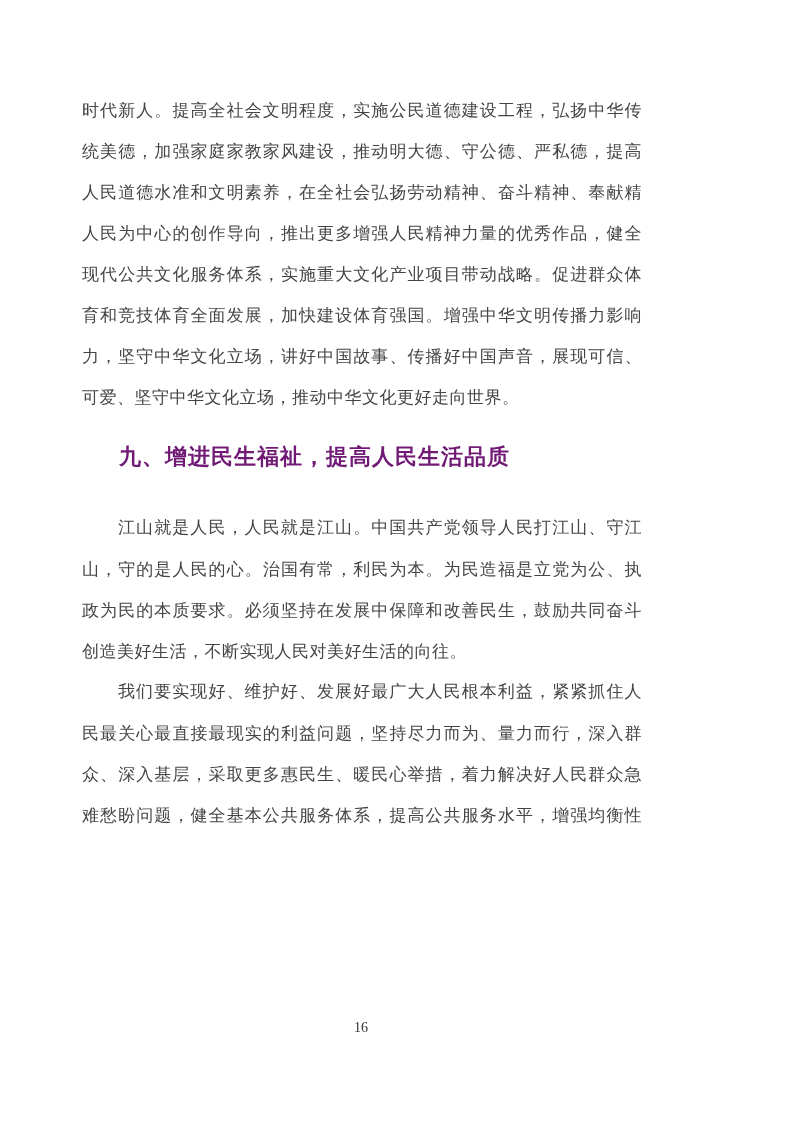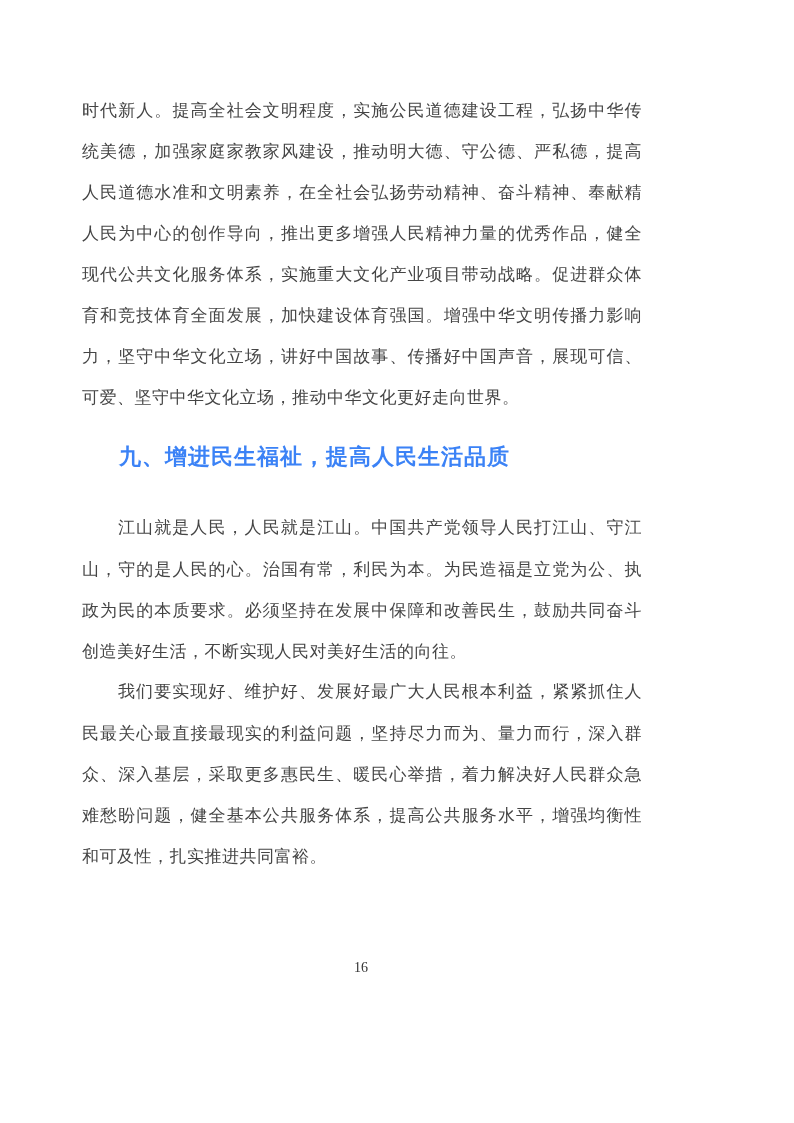--- a/index.html
+++ b/index.html
@@ -34,29 +34,29 @@
   .line.natural {
     text-align-last: left;
   }
   .line.indent {
     padding-left: 36px;
     font-family: Liberation Mono, monospace;
   }
   .section-heading {
     font-size: 22px;
     font-weight: bold;
-    color: #3b82f6;
+    color: #701a75;
     line-height: 34px;
     margin: 22px 0 34px 37px;
     letter-spacing: 1px;
   }
   .page-number {
     position: absolute;
     left: 0;
-    top: 960px;
+    top: 1020px;
     width: 722px;
     text-align: center;
     font-family: "Liberation Serif", "DejaVu Serif", serif;
     font-size: 14px;
     color: #333333;
   }
 </style>
 </head>
 <body>
 
@@ -77,17 +77,16 @@
         <div class="line indent">江山就是人民，人民就是江山。中国共产党领导人民打江山、守江</div>
         <div class="line">山，守的是人民的心。治国有常，利民为本。为民造福是立党为公、执</div>
         <div class="line">政为民的本质要求。必须坚持在发展中保障和改善民生，鼓励共同奋斗</div>
         <div class="line natural">创造美好生活，不断实现人民对美好生活的向往。</div>
       </div>
       <div class="paragraph">
         <div class="line indent">我们要实现好、维护好、发展好最广大人民根本利益，紧紧抓住人</div>
         <div class="line">民最关心最直接最现实的利益问题，坚持尽力而为、量力而行，深入群</div>
         <div class="line">众、深入基层，采取更多惠民生、暖民心举措，着力解决好人民群众急</div>
         <div class="line">难愁盼问题，健全基本公共服务体系，提高公共服务水平，增强均衡性</div>
-        <div class="line natural">和可及性，扎实推进共同富裕。</div>
       </div>
     </div>
   <div class="page-number">16</div>
 </div>
 
 </body></html>

